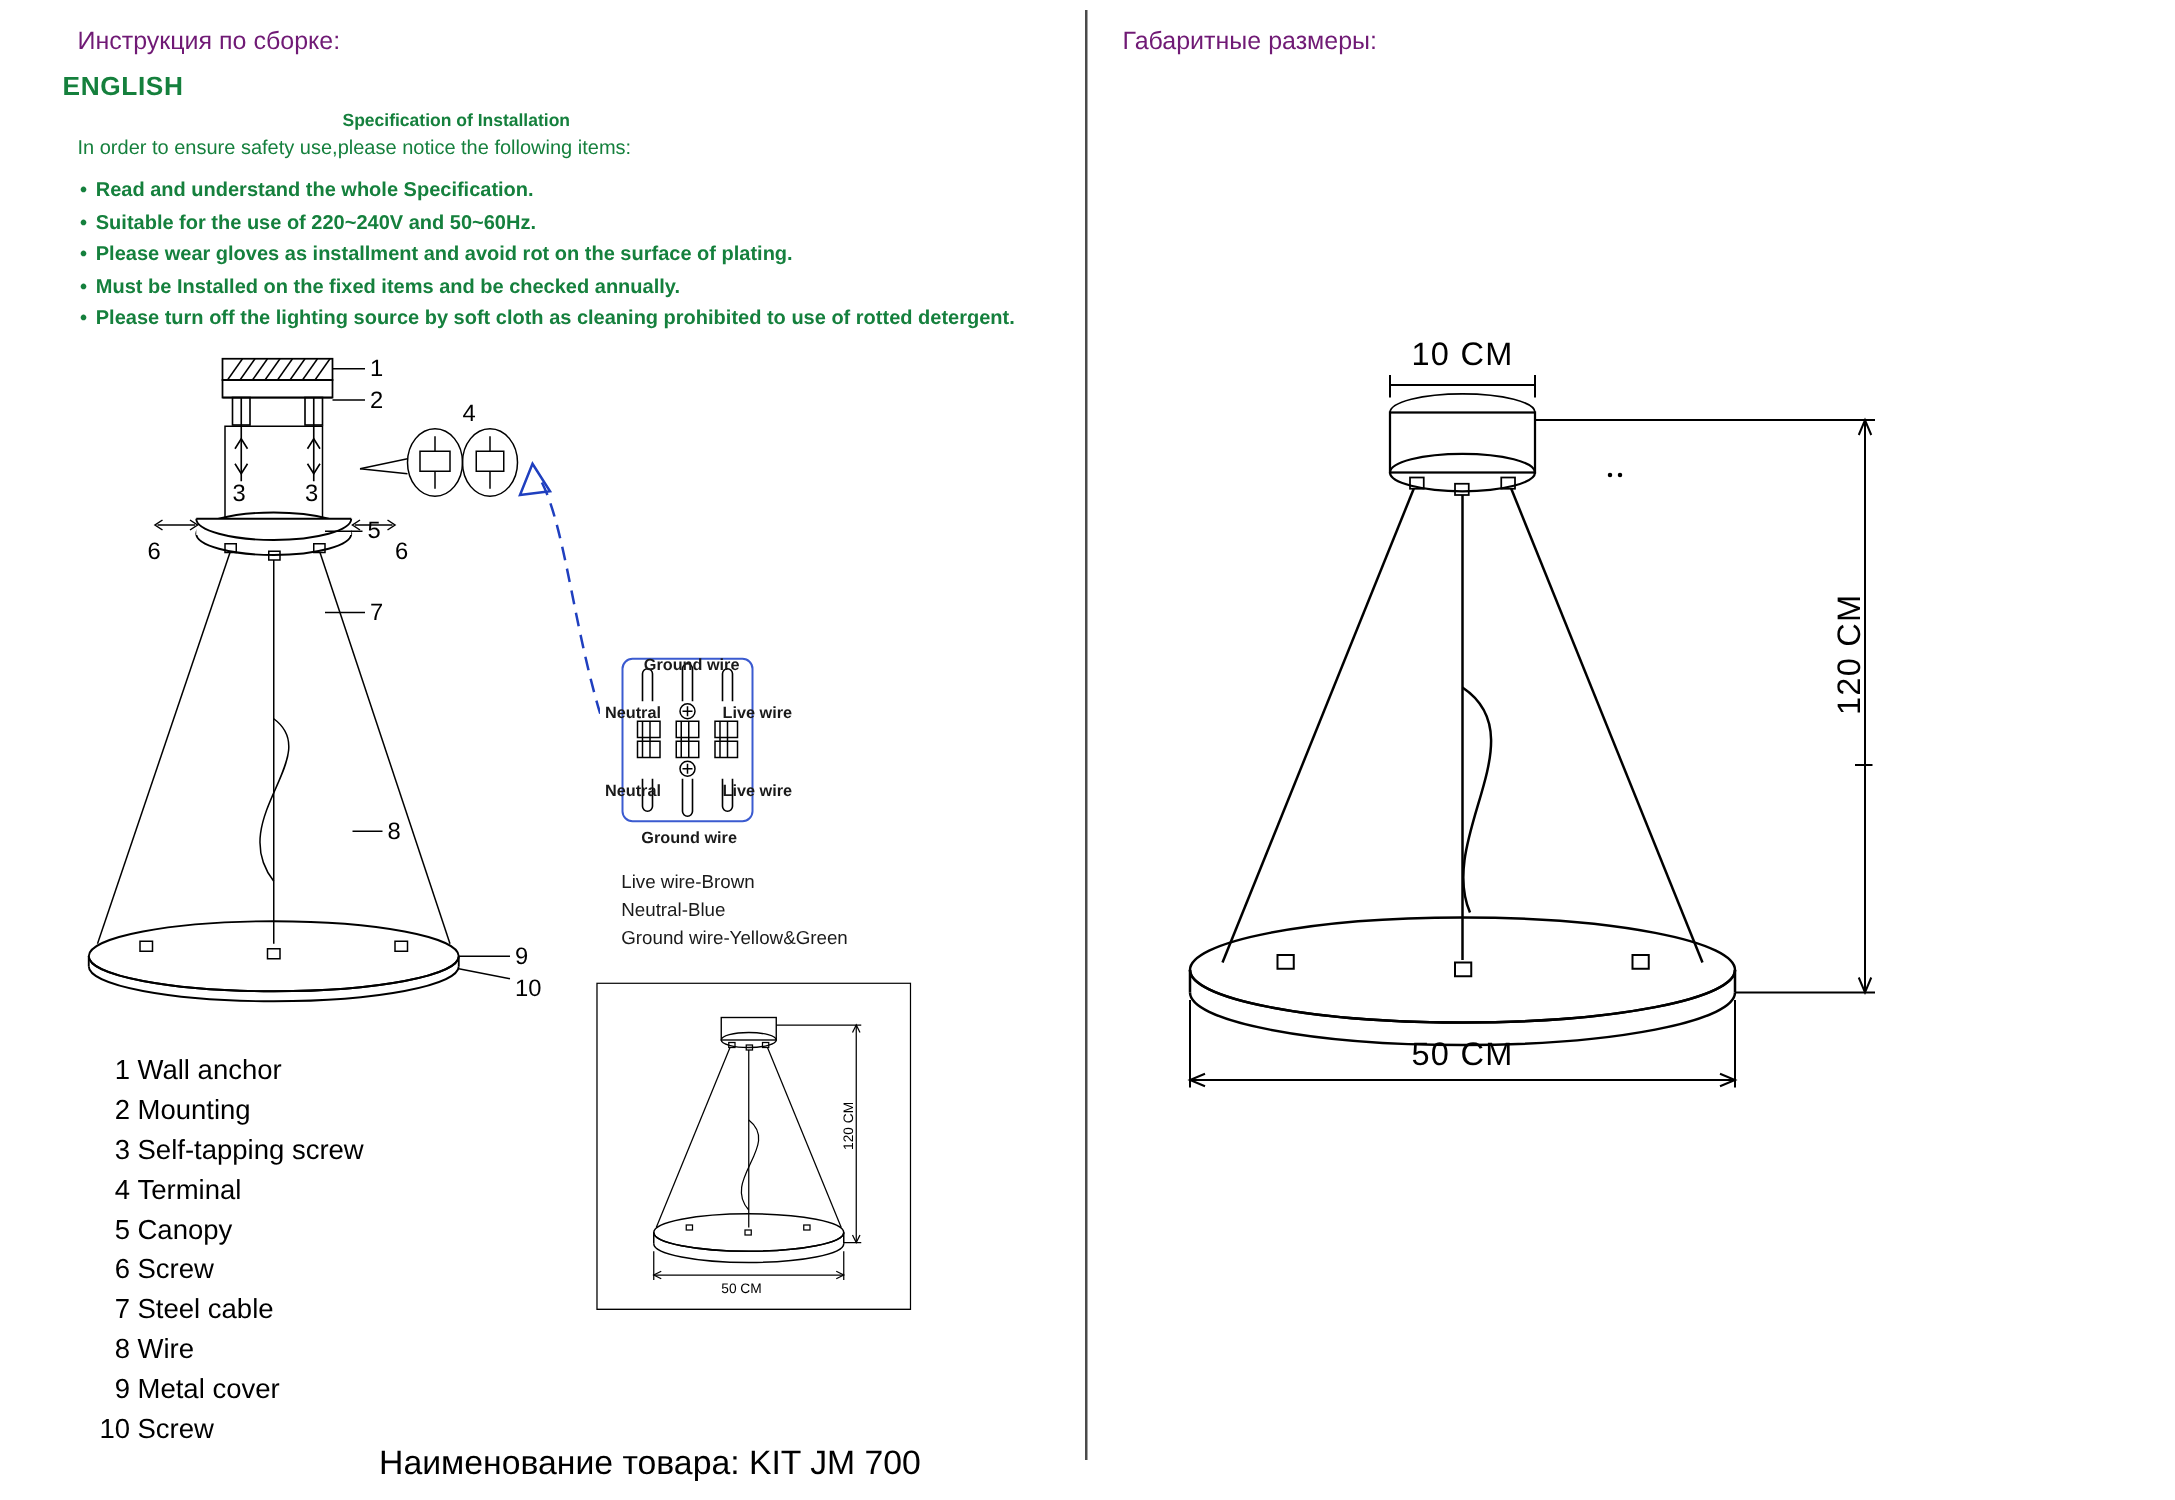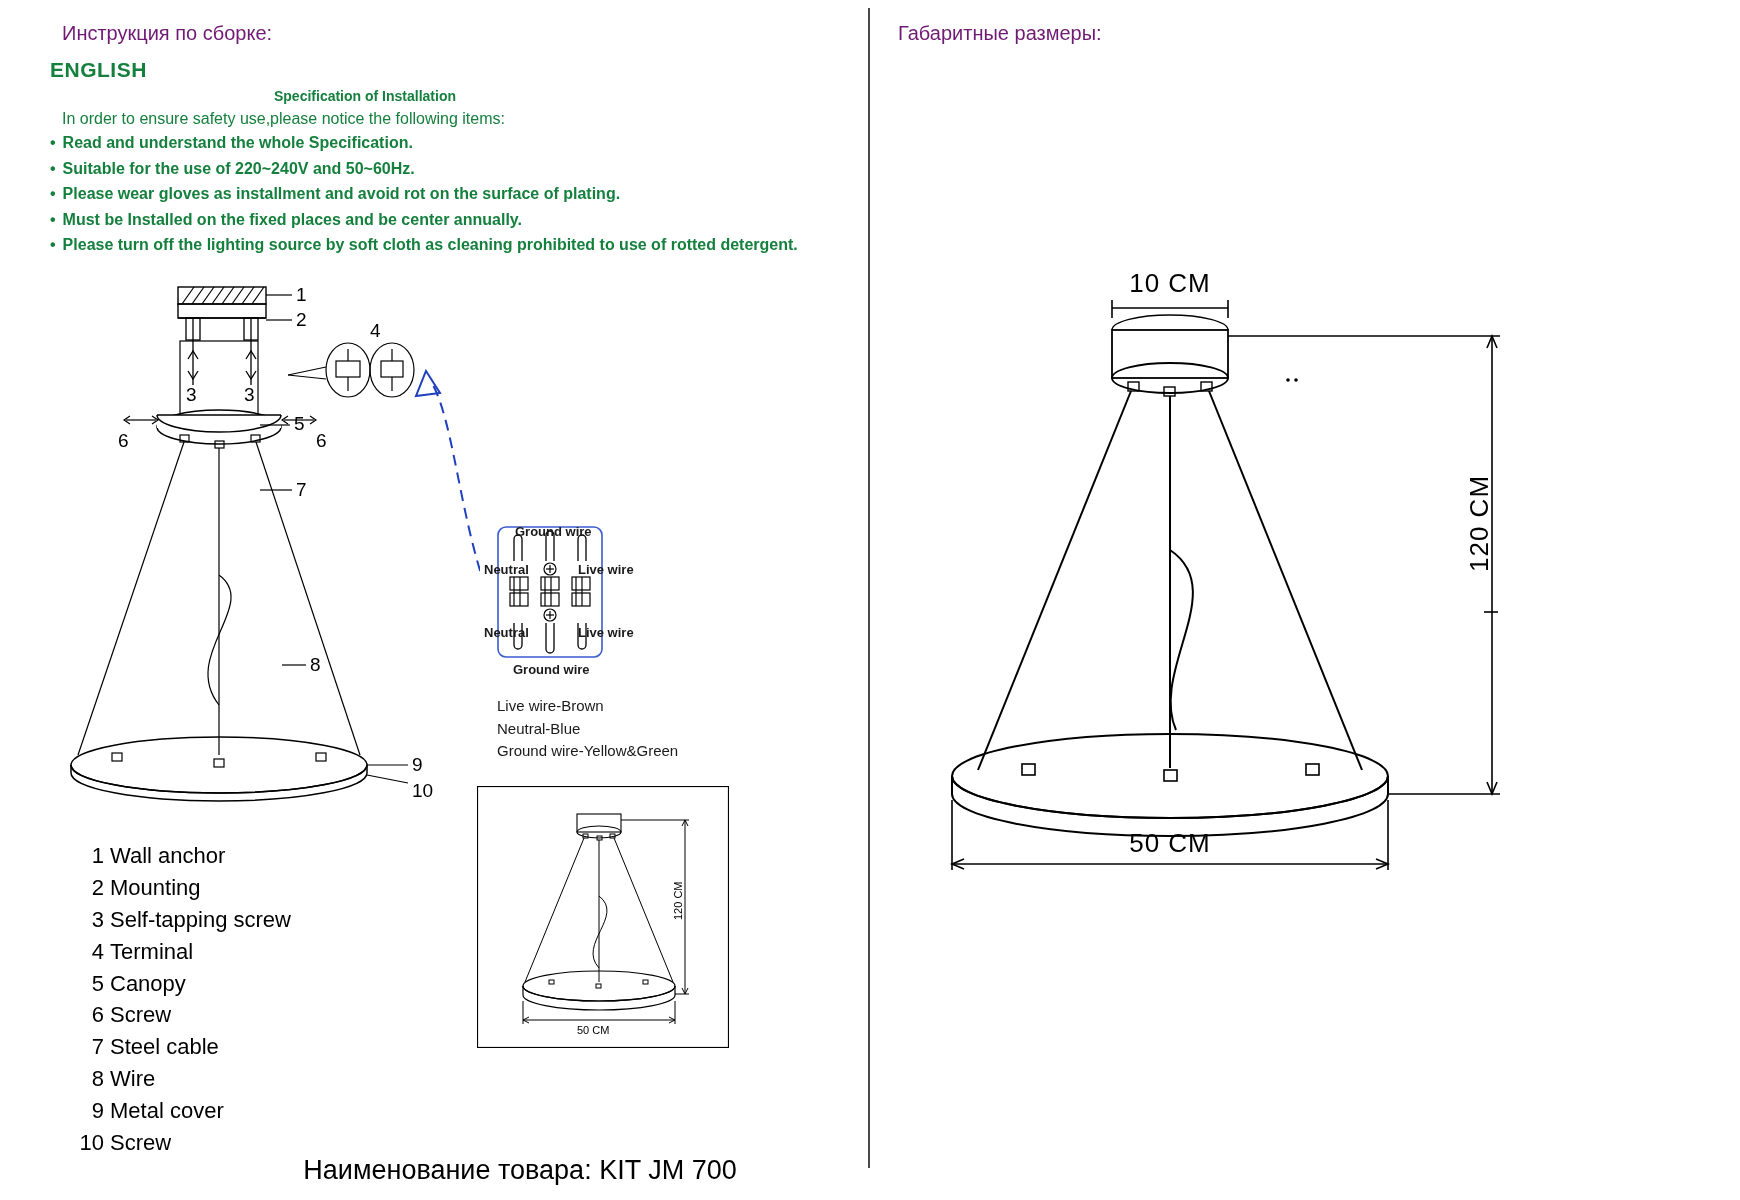--- a/index.html
+++ b/index.html
@@ -59,21 +59,21 @@
     margin: 0 0 6px 0;
     padding-right: 170px;
   }
   .spec-intro {
     font-size: 16px;
     font-weight: normal;
     margin: 0 0 4px 12px;
   }
   .spec-list {
     list-style: none;
-    margin: 0;
+    margin: 14px;
     padding: 0;
   }
   .spec-list li {
     font-size: 16px;
     font-weight: bold;
     margin: 0 0 4px 0;
     line-height: 1.35;
   }
   .spec-list li::before {
     content: "\2022";
@@ -161,21 +161,21 @@
   <div class="heading" id="heading-right">Габаритные размеры:</div>
 
   <div class="spec-block">
     <div class="spec-lang">ENGLISH</div>
     <div class="spec-title">Specification of Installation</div>
     <div class="spec-intro">In order to ensure safety use,please notice the following items:</div>
     <ul class="spec-list">
       <li>Read and understand the whole Specification.</li>
       <li>Suitable for the use of 220~240V and 50~60Hz.</li>
       <li>Please wear gloves as installment and avoid rot on the surface of plating.</li>
-      <li>Must be Installed on the fixed places and be center annually.</li>
+      <li>Must be Installed on the fixed items and be checked annually.</li>
       <li>Please turn off the lighting source by soft cloth as cleaning prohibited to use of rotted detergent.</li>
     </ul>
   </div>
 
   <div class="drawing" id="assembly-drawing">
     <svg width="420" height="540" viewBox="0 0 420 540">
 
       <rect x="118" y="12" width="88" height="17" fill="none" stroke="#000" stroke-width="1.4"></rect>
       <g stroke="#000" stroke-width="1.2">
         <line x1="122" y1="29" x2="134" y2="12"></line>

